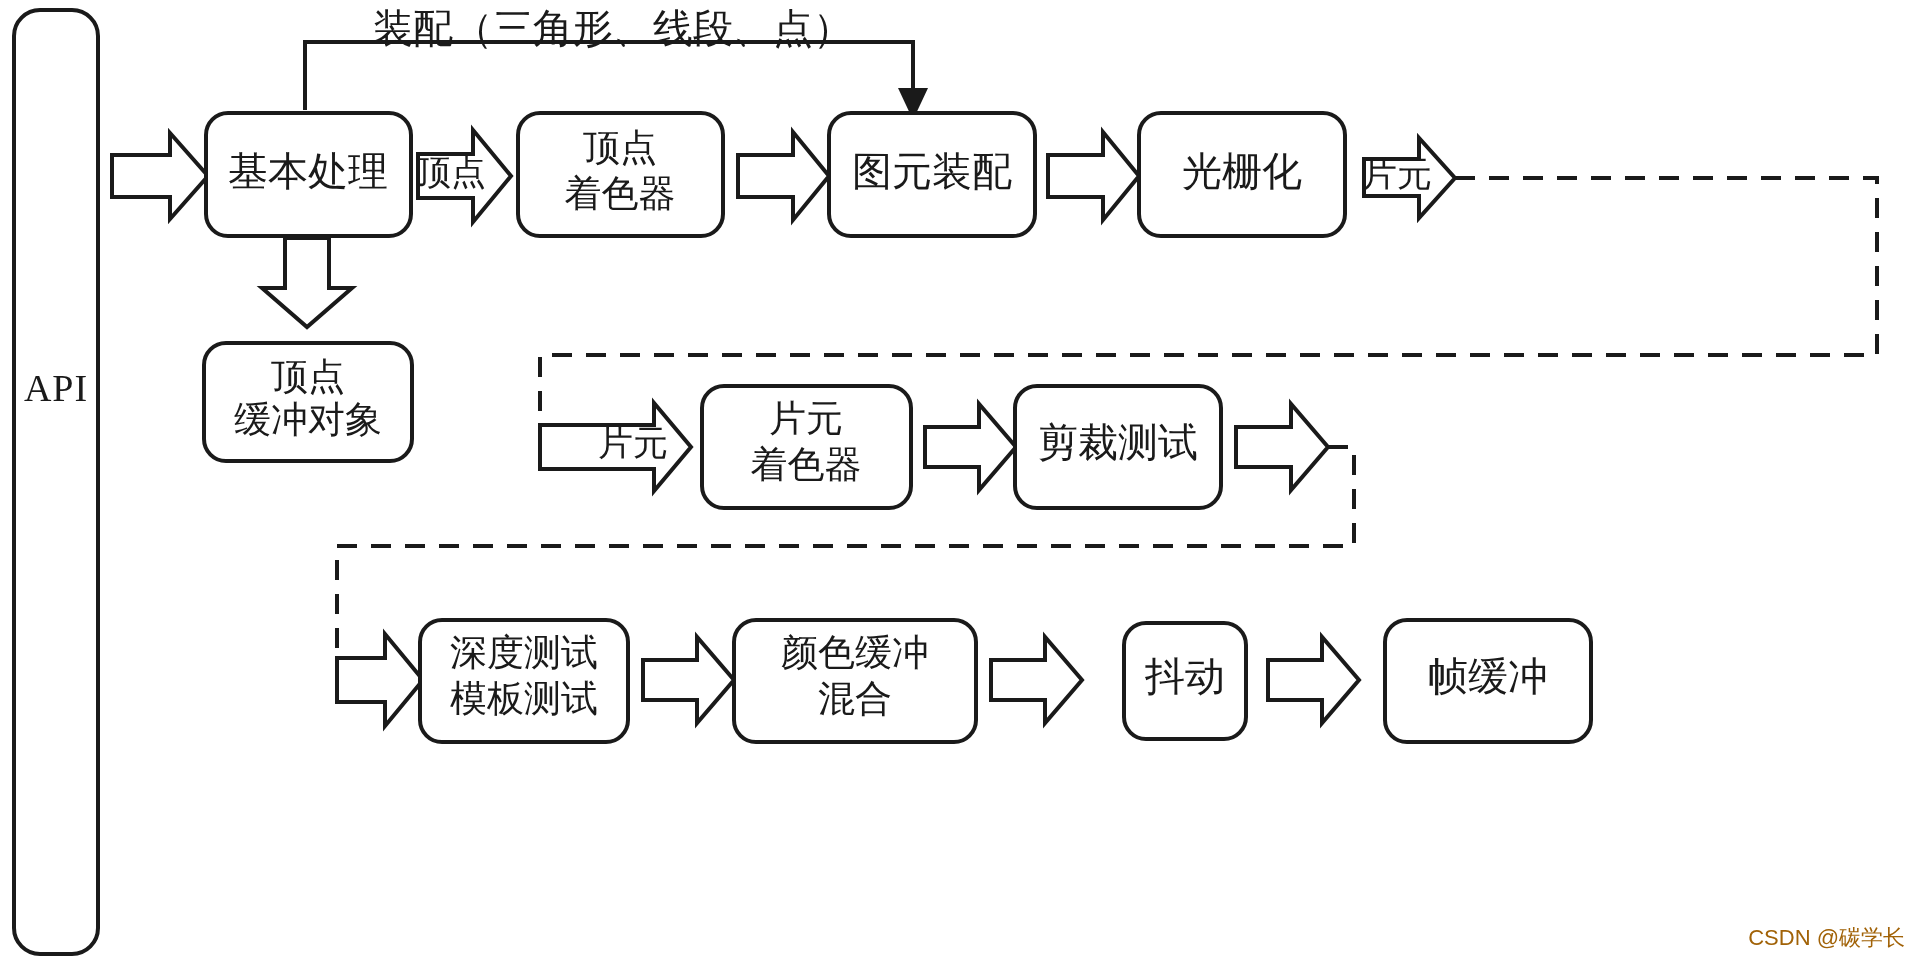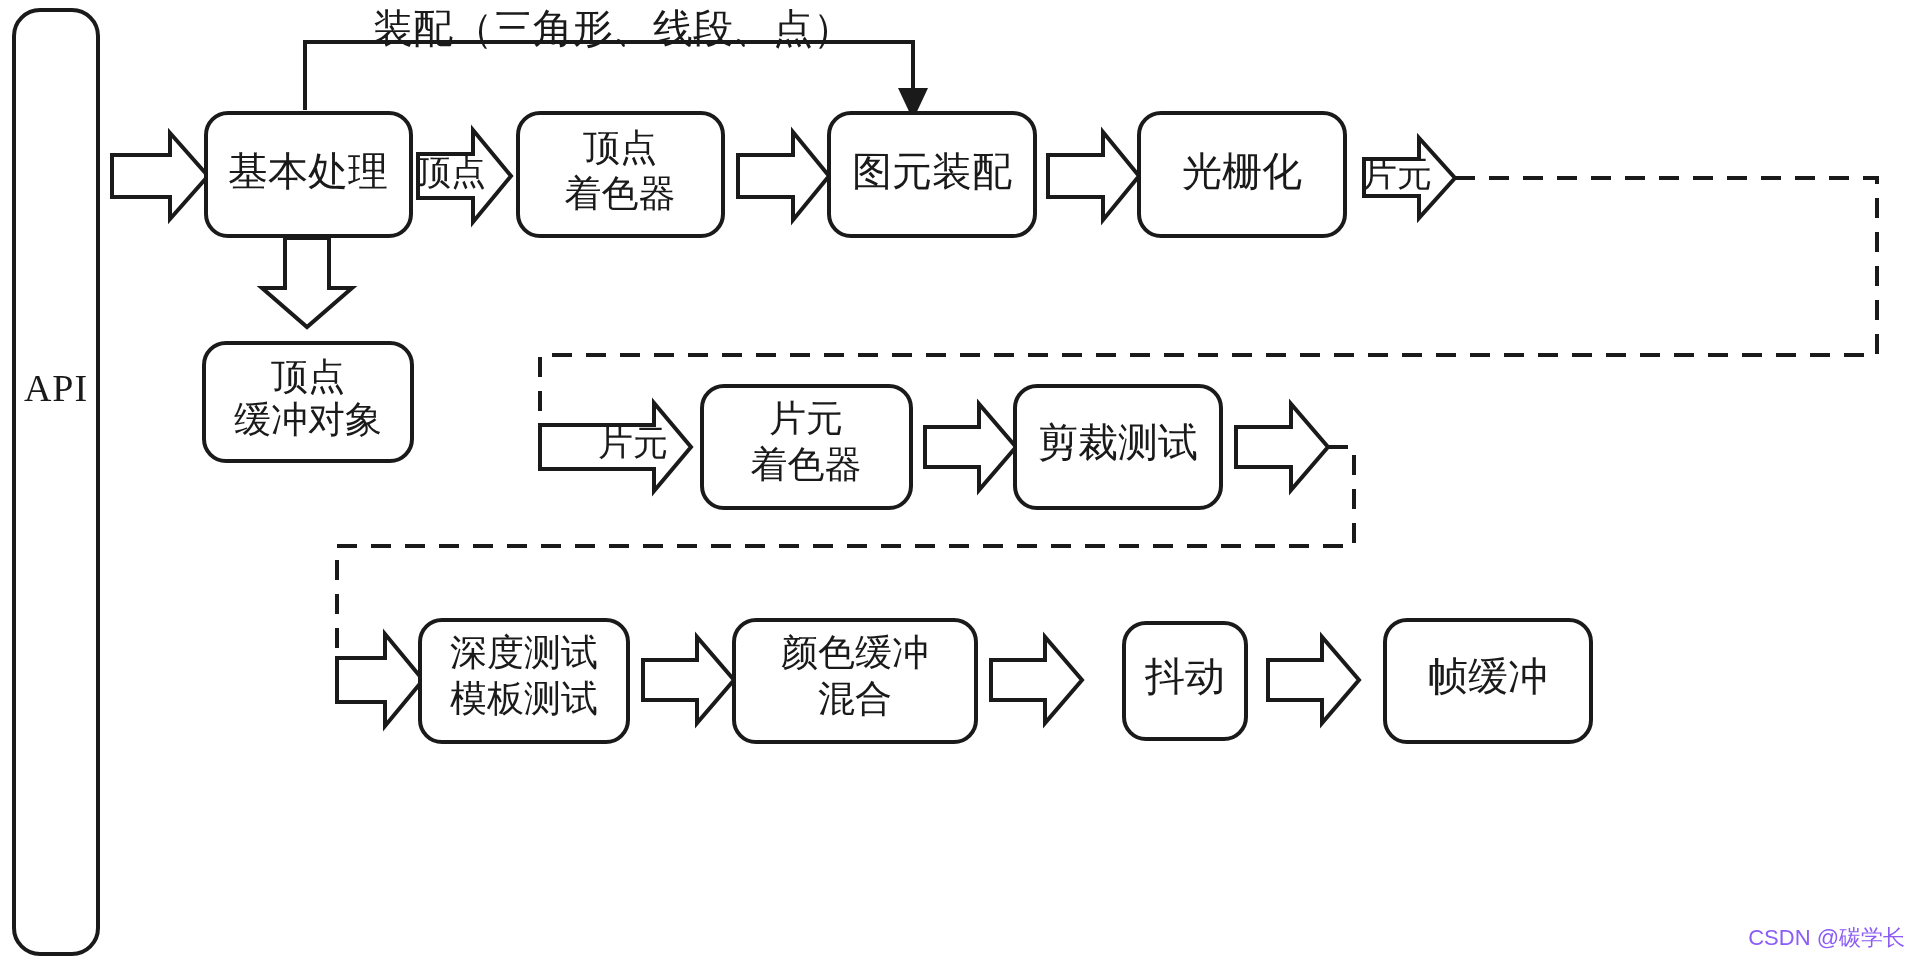--- a/index.html
+++ b/index.html
@@ -79,21 +79,21 @@
     font-size: 40px;
     text-anchor: middle;
     dominant-baseline: middle;
   }
   .watermark {
     position: absolute;
     right: 16px;
     bottom: 8px;
     font-family: "Liberation Sans", sans-serif;
     font-size: 22px;
-    color: #8b5cf6;
+    color: #a16207;
     white-space: nowrap;
   }
 </style>
 </head>
 <body>
 
 <div id="stage">
 
   <svg id="diagram-svg" viewBox="0 0 1921 961" xmlns="http://www.w3.org/2000/svg">
 

